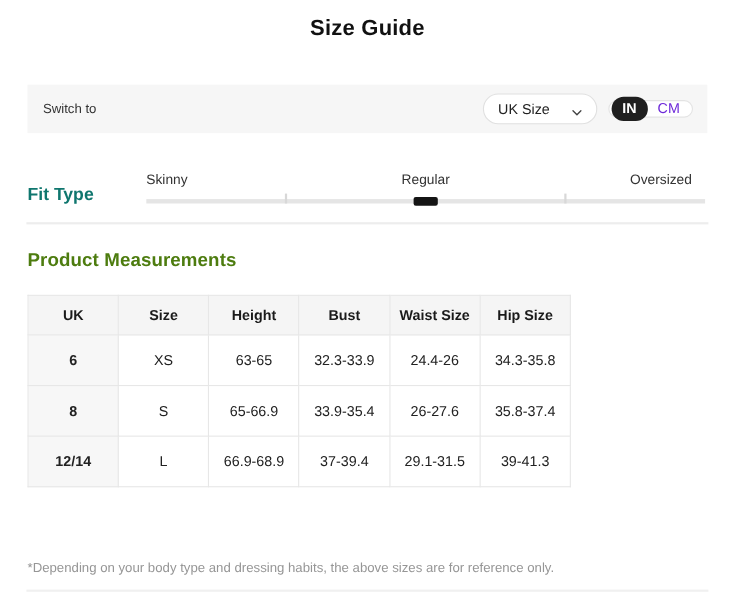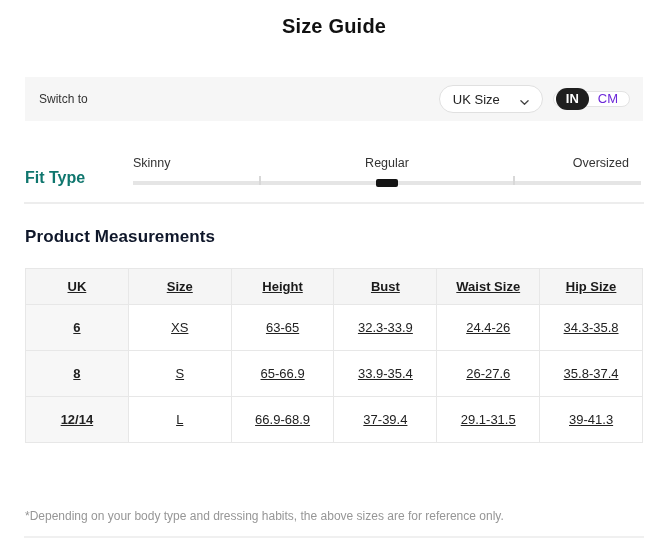--- a/index.html
+++ b/index.html
@@ -81,28 +81,28 @@
   .divider { position: absolute; left: 24px; right: 24px; height: 2px; background: #ededed; }
   .divider.d1 { top: 202px; }
   .divider.d2 { top: 536px; background: #f0f0f0; }
 
   
   .tabs { position: absolute; top: 227px; left: 25px; display: flex; gap: 50px; }
   .tab {
     font-size: 17px; font-weight: bold; letter-spacing: 0.1px;
     padding-bottom: 7px; cursor: pointer;
   }
-  .tab.inactive { color: #0f172a; }
+  .tab.inactive { color: #4d7c0f; }
   .tab.active { color: #111; border-bottom: 3px solid #111; }
 
   
   table.size-table {
     position: absolute; top: 268px; left: 25px;
-    width: 618px; border-collapse: collapse; table-layout: fixed;
-    font-size: 13px; color: #222; text-decoration: underline;
+    width: 494px; border-collapse: collapse; table-layout: fixed;
+    font-size: 13px; color: #222;
   }
   .size-table th, .size-table td {
     border: 1px solid #e7e7e7; text-align: center; vertical-align: middle;
   }
   .size-table th {
     background: #f5f5f5; font-weight: bold; height: 36px; color: #1a1a1a;
   }
   .size-table td { background: #fff; height: 46px; }
   .size-table td:first-child { background: #f7f7f7; font-weight: bold; }
 

